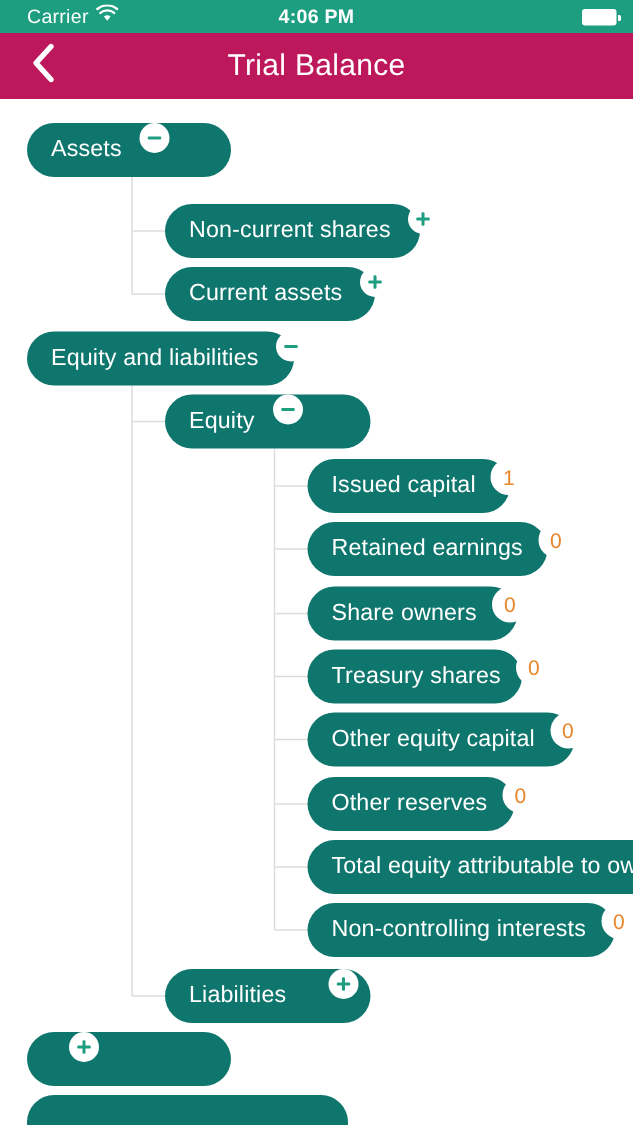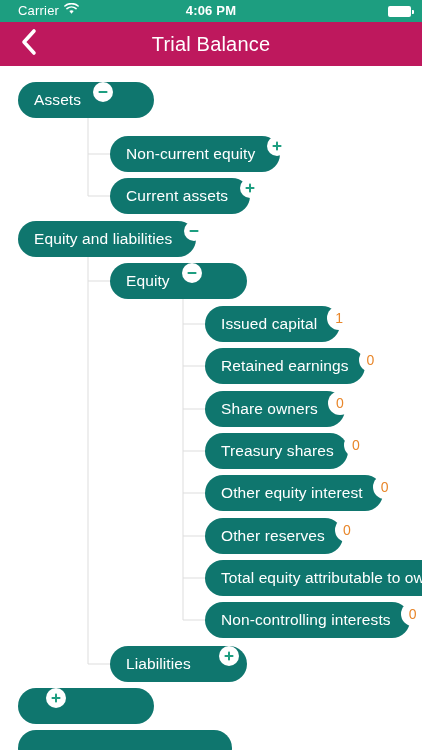--- a/index.html
+++ b/index.html
@@ -185,21 +185,21 @@
     <div id="nodes-host">
         <div class="node" style="left: 18px; top: 16px; width: 136px;">
           <span class="label">Assets</span>
           <span class="toggle">
             <svg width="12" height="12" viewBox="0 0 12 12">
               <rect x="1.5" y="5" width="9" height="2" rx="0.8" fill="#1d9e80"></rect>
             </svg>
           </span>
         </div>
         <div class="node" style="left: 110px; top: 70px; width: 170px;">
-          <span class="label">Non-current equity</span>
+          <span class="label">Non-current shares</span>
           <span class="toggle">
             <svg width="12" height="12" viewBox="0 0 12 12">
               <rect x="1.5" y="5" width="9" height="2" rx="0.8" fill="#1d9e80"></rect>
               <rect x="5" y="1.5" width="2" height="9" rx="0.8" fill="#1d9e80"></rect>
             </svg>
           </span>
         </div>
         <div class="node" style="left: 110px; top: 112px; width: 140px;">
           <span class="label">Current assets</span>
           <span class="toggle">
@@ -235,21 +235,21 @@
         </div>
         <div class="node" style="left: 205px; top: 325px; width: 140px;">
           <span class="label">Share owners</span>
           <span class="badge">0</span>
         </div>
         <div class="node" style="left: 205px; top: 367px; width: 143px;">
           <span class="label">Treasury shares</span>
           <span class="badge">0</span>
         </div>
         <div class="node" style="left: 205px; top: 409px; width: 178px;">
-          <span class="label">Other equity interest</span>
+          <span class="label">Other equity capital</span>
           <span class="badge">0</span>
         </div>
         <div class="node" style="left: 205px; top: 452px; width: 138px;">
           <span class="label">Other reserves</span>
           <span class="badge">0</span>
         </div>
         <div class="node" style="left: 205px; top: 494px; width: 260px;">
           <span class="label">Total equity attributable to owners</span>
         </div>
         <div class="node" style="left: 205px; top: 536px; width: 205px;">

